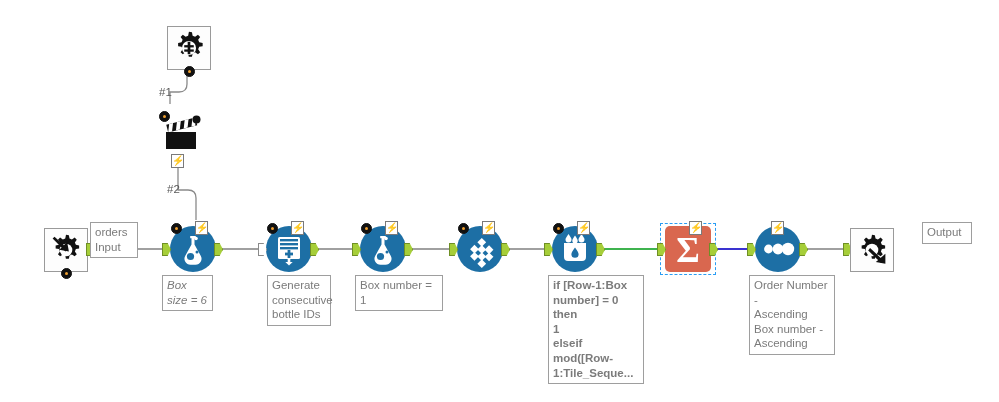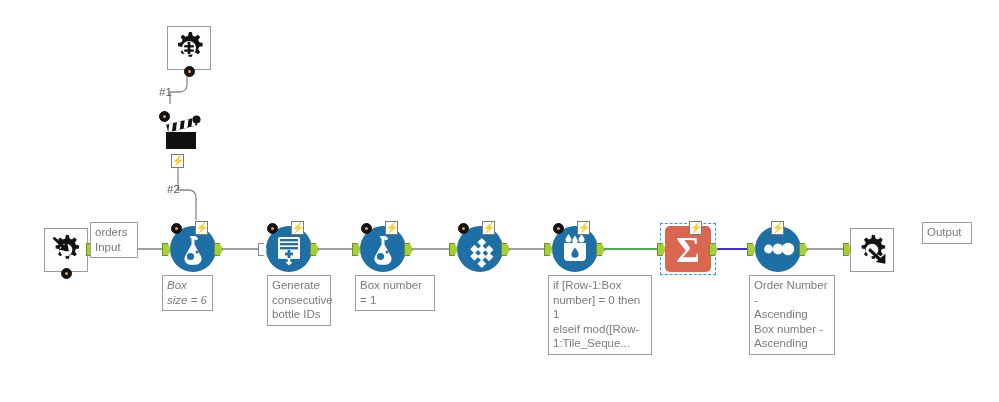--- a/index.html
+++ b/index.html
@@ -283,21 +283,21 @@
       <circle cx="27" cy="26" r="1.5" fill="#1d6fa5"></circle>
       <circle cx="26" cy="12.5" r="1.8" fill="#ffffff"></circle>
     </svg>
   </div>
   <div class="badge-q" style="left:361px; top:223px;"></div>
   <div class="badge-l" style="left:385px; top:221px;">
     <span>⚡</span>
   </div>
   <div class="nub in" style="left:352px; top:243px;"></div>
   <div class="nub out" style="left:404px; top:243px;"></div>
-  <div class="anno" style="left:355px; top:275px; width:80px;">Box number = 1</div>
+  <div class="anno" style="left:355px; top:275px; width:88px;">Box number = 1</div>
 
   <div class="node blue" style="left:457px; top:226px;">
     <div class="disc"></div>
     <svg class="gly" viewBox="0 0 46 46" xmlns="http://www.w3.org/2000/svg">
       <g fill="#ffffff">
         <rect x="22.4" y="11.5" width="6.2" height="6.2" transform="rotate(45 23 14.6)"></rect>
         <rect x="15.0" y="18.6" width="6.2" height="6.2" transform="rotate(45 16 21.7)"></rect>
         <rect x="22.4" y="18.6" width="6.2" height="6.2" transform="rotate(45 23 21.7)"></rect>
         <rect x="29.8" y="18.6" width="6.2" height="6.2" transform="rotate(45 30 21.7)"></rect>
         <rect x="15.0" y="25.7" width="6.2" height="6.2" transform="rotate(45 16 28.8)"></rect>
@@ -329,21 +329,21 @@
 
       <path d="M23 21.5 c2.4 3.6 3.6 5 3.6 6.7 a3.6 3.6 0 0 1 -7.2 0 c0-1.7 1.2-3.1 3.6-6.7z" fill="#1d6fa5"></path>
     </svg>
   </div>
   <div class="badge-q" style="left:553px; top:223px;"></div>
   <div class="badge-l" style="left:577px; top:221px;">
     <span>⚡</span>
   </div>
   <div class="nub in" style="left:544px; top:243px;"></div>
   <div class="nub out" style="left:596px; top:243px;"></div>
-  <div class="anno" style="left:548px; top:275px; width:104px;">if [Row-1:Box
+  <div class="anno" style="left:548px; top:275px; width:96px;font-weight:bold;">if [Row-1:Box
 number] = 0 then
 1
 elseif mod([Row-
 1:Tile_Seque...</div>
 
   <div class="sel-box" style="left:660px; top:223px; width:56px; height:52px;"></div>
   <div class="sum-node" style="left:665px; top:226px;">
     <svg class="gly" viewBox="0 0 46 46" xmlns="http://www.w3.org/2000/svg">
       <text x="23" y="36" text-anchor="middle" font-family="'Liberation Serif', serif" font-size="36" font-weight="bold" fill="#ffffff">Σ</text>
     </svg>

